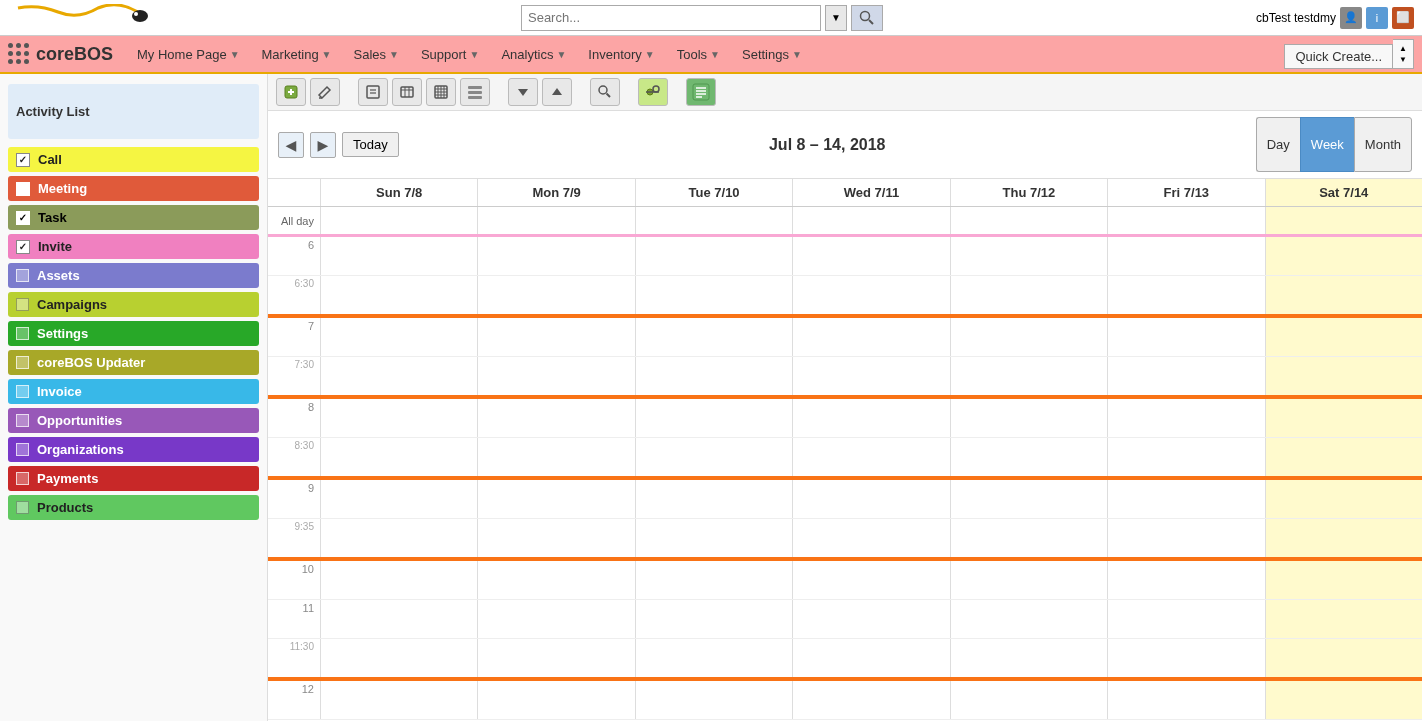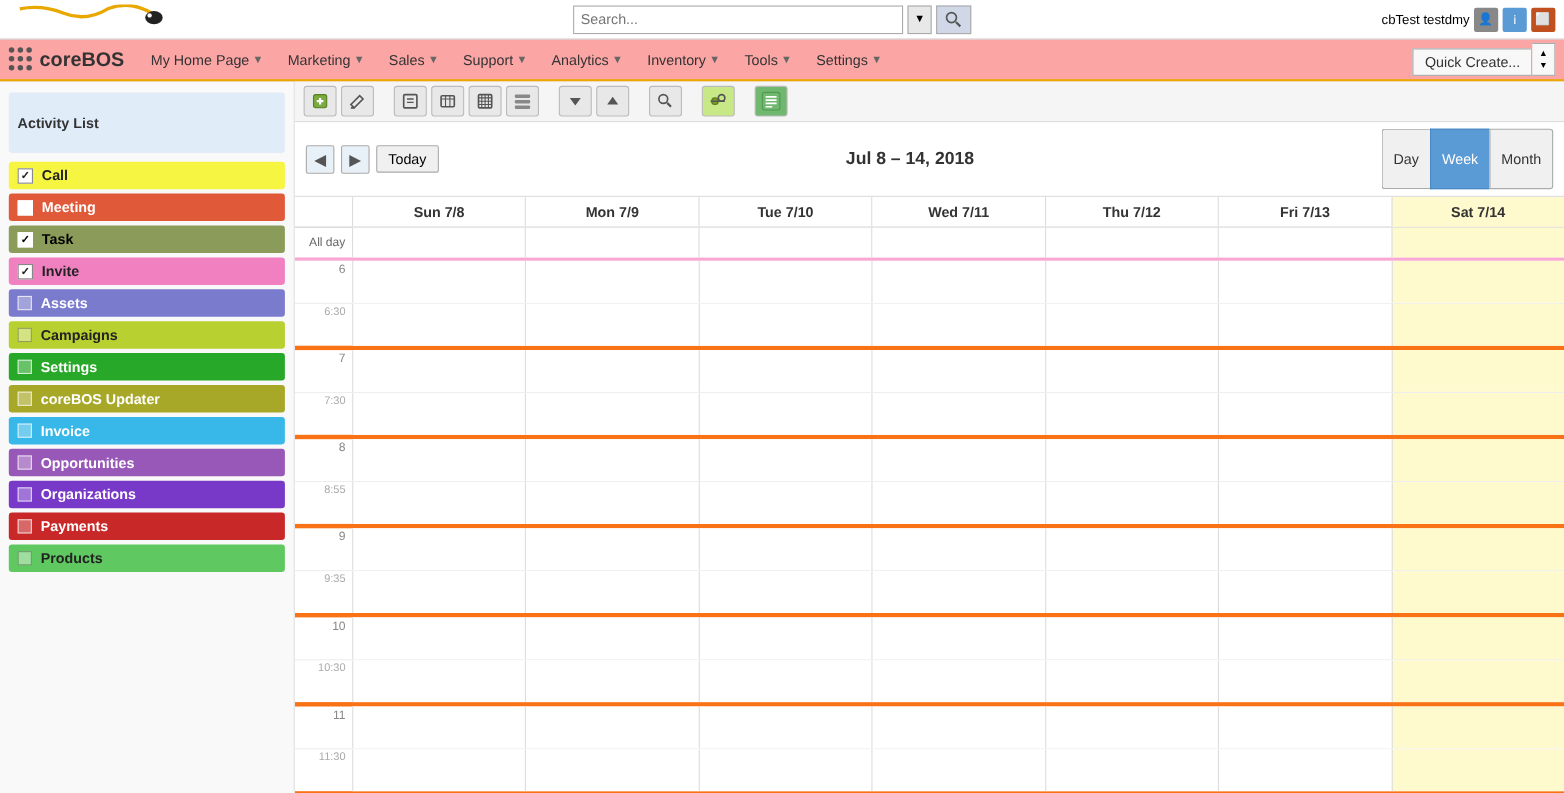--- a/index.html
+++ b/index.html
@@ -676,21 +676,21 @@
             <div class="time-label">8</div>
             <div class="time-cell"></div>
             <div class="time-cell"></div>
             <div class="time-cell"></div>
             <div class="time-cell"></div>
             <div class="time-cell"></div>
             <div class="time-cell"></div>
             <div class="time-cell saturday"></div>
           </div>
           <div class="time-row half">
-            <div class="time-label half">8:55</div>
+            <div class="time-label half">8:30</div>
             <div class="time-cell half"></div>
             <div class="time-cell half"></div>
             <div class="time-cell half"></div>
             <div class="time-cell half"></div>
             <div class="time-cell half"></div>
             <div class="time-cell half"></div>
             <div class="time-cell half saturday"></div>
           </div>
           <div class="time-row">
             <div class="time-label">9</div>
@@ -715,30 +715,20 @@
           <div class="time-row">
             <div class="time-label">10</div>
             <div class="time-cell"></div>
             <div class="time-cell"></div>
             <div class="time-cell"></div>
             <div class="time-cell"></div>
             <div class="time-cell"></div>
             <div class="time-cell"></div>
             <div class="time-cell saturday"></div>
           </div>
-          <div class="time-row half">
-            <div class="time-label half">10:30</div>
-            <div class="time-cell half"></div>
-            <div class="time-cell half"></div>
-            <div class="time-cell half"></div>
-            <div class="time-cell half"></div>
-            <div class="time-cell half"></div>
-            <div class="time-cell half"></div>
-            <div class="time-cell half saturday"></div>
-          </div>
           <div class="time-row">
             <div class="time-label">11</div>
             <div class="time-cell"></div>
             <div class="time-cell"></div>
             <div class="time-cell"></div>
             <div class="time-cell"></div>
             <div class="time-cell"></div>
             <div class="time-cell"></div>
             <div class="time-cell saturday"></div>
           </div>

